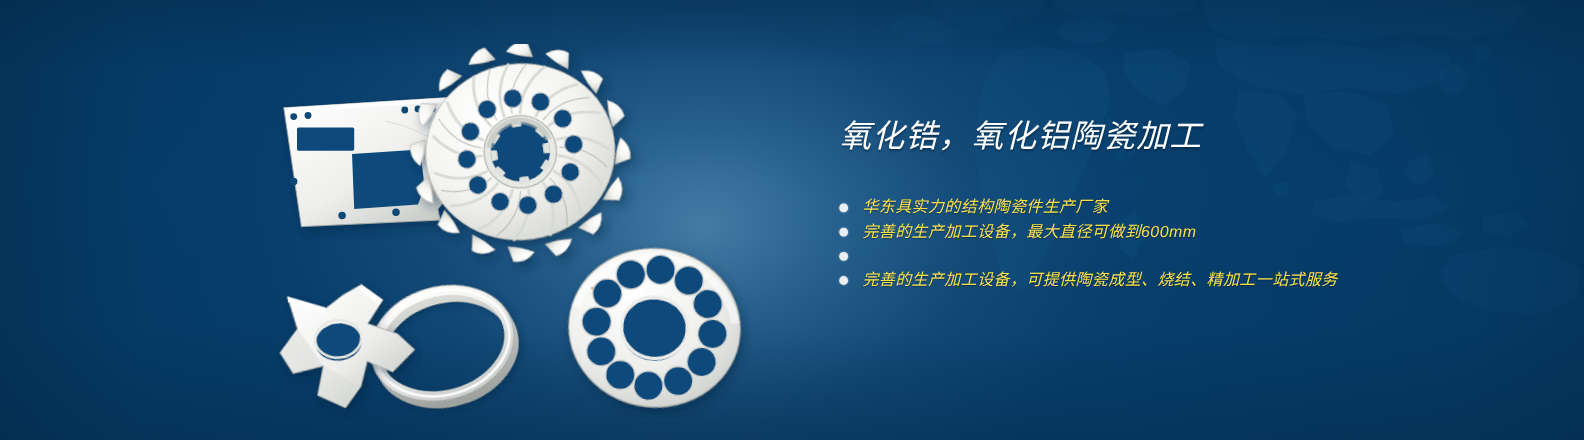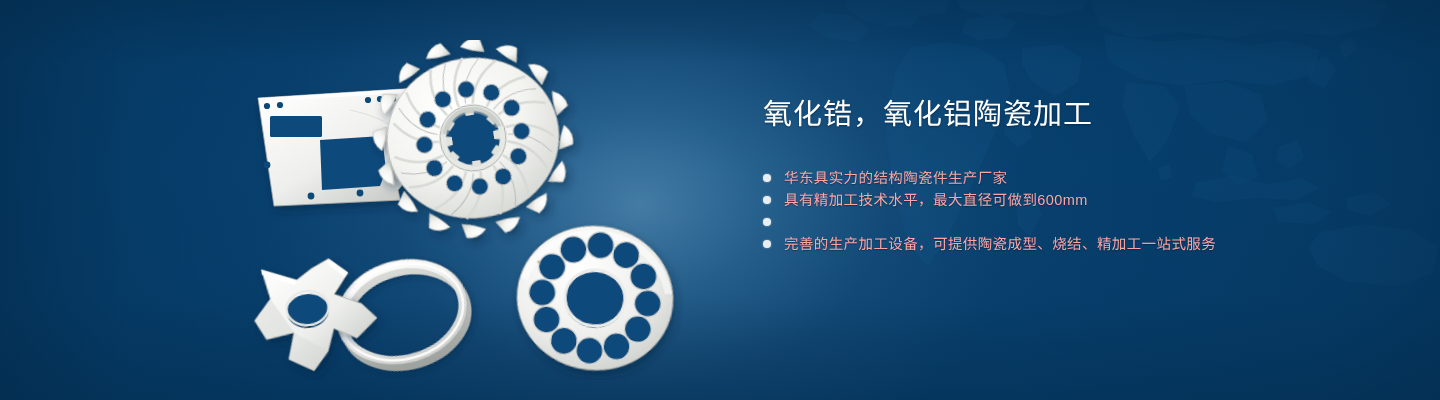--- a/index.html
+++ b/index.html
@@ -71,22 +71,23 @@
     position: absolute;
     left: 230px; top: 40px;
     width: 470px; height: 340px;
   }
   .parts svg { display:block; width:100%; height:100%; }
 
   
   .copy {
     position: absolute;
     left: 763px;
-    top: 97px;
+    top: 108px;
     width: 620px;
+    font-style: italic;
   }
   .headline {
     margin: 0;
     font-size: 29px;
     line-height: 1.22;
     font-weight: 400;
     letter-spacing: 1px;
     color: #ffffff;
     text-shadow: 0 1px 2px rgba(0,20,40,0.45);
     white-space: nowrap;
@@ -108,21 +109,21 @@
     width: 8px;
     height: 8px;
     border-radius: 50%;
     background: #e8eef2;
     margin-right: 13px;
     box-shadow: 0 0 2px rgba(255,255,255,0.55);
   }
   .bullet-text {
     font-size: 14.5px;
     line-height: 22px;
-    color: #fca5a5;
+    color: #fde047;
     letter-spacing: 0.4px;
     white-space: nowrap;
     text-shadow: 0 1px 1px rgba(0,18,36,0.4);
   }
 </style>
 </head>
 <body>
 
 <div id="banner">
 
@@ -374,21 +375,21 @@
   <div class="copy">
     <h1 class="headline">氧化锆，氧化铝陶瓷加工</h1>
 
     <ul class="bullets">
       <li class="bullet">
         <span class="dot"></span>
         <span class="bullet-text">华东具实力的结构陶瓷件生产厂家</span>
       </li>
       <li class="bullet">
         <span class="dot"></span>
-        <span class="bullet-text">具有精加工技术水平，最大直径可做到600mm</span>
+        <span class="bullet-text">完善的生产加工设备，最大直径可做到600mm</span>
       </li>
       <li class="bullet">
         <span class="dot"></span>
       </li>
       <li class="bullet">
         <span class="dot"></span>
         <span class="bullet-text">完善的生产加工设备，可提供陶瓷成型、烧结、精加工一站式服务</span>
       </li>
     </ul>
   </div>

